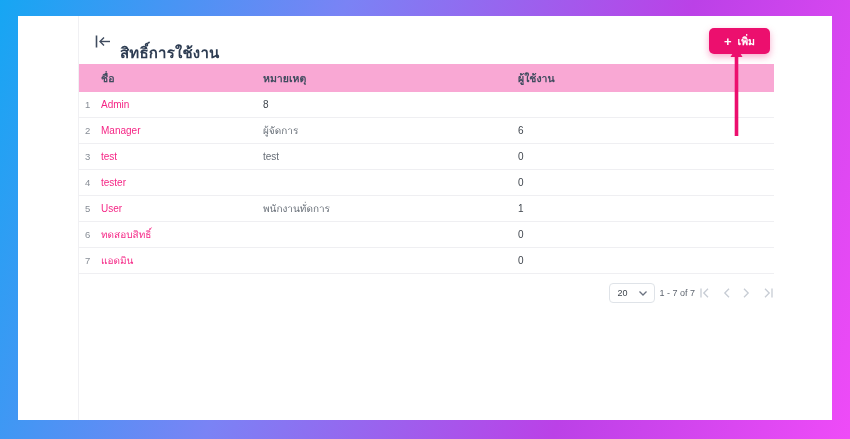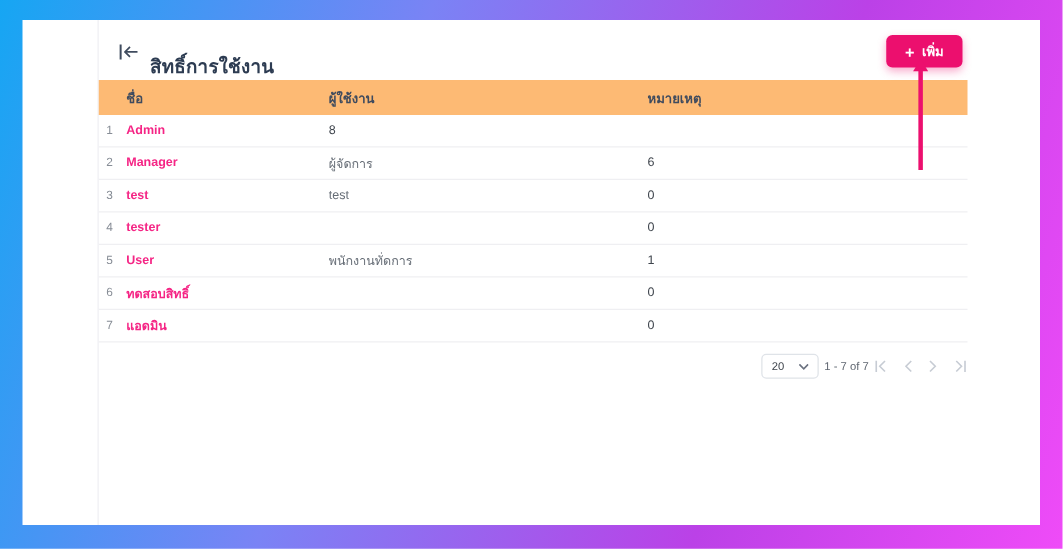--- a/index.html
+++ b/index.html
@@ -64,32 +64,32 @@
 
   
   .table { margin: 8px 58px 0 0; }
   .trow {
     display: grid;
     grid-template-columns: 16px 162px 255px 1fr;
     align-items: center;
     padding-left: 6px;
   }
   .thead {
-    background: #fdba74;
+    background: #f9a8d4;
     height: 28px;
     font-size: 10.5px; font-weight: 700; color: #3f4b5e;
   }
   .tbody-row {
     height: 26px;
     border-bottom: 1px solid #efeff2;
     font-size: 10px;
   }
   .cell-index { color: #878d96; font-size: 9.5px; }
   .cell-name a {
-    color: #f52585; font-weight: 700; font-size: 10px;
+    color: #f52585; font-weight: 400; font-size: 10px;
     text-decoration: none; cursor: pointer;
   }
   .cell-note { color: #666d76; }
   .cell-users { color: #3f454d; }
 
   
   .pagination {
     display: flex; align-items: center; justify-content: flex-end;
     margin: 9px 58px 0 0;
     gap: 0;
@@ -148,22 +148,22 @@
       <svg width="13" height="89" viewBox="0 0 13 89">
         <polygon points="6.5,0 0.5,10 12.5,10" fill="#ec0f6e"></polygon>
         <rect x="4.7" y="8" width="3.6" height="81" fill="#ec0f6e"></rect>
       </svg>
     </div>
 
     <div class="table">
       <div class="trow thead">
         <div></div>
         <div>ชื่อ</div>
+        <div>หมายเหตุ</div>
         <div>ผู้ใช้งาน</div>
-        <div>หมายเหตุ</div>
       </div>
       <div>
       <div class="trow tbody-row">
         <div class="cell-index">1</div>
         <div class="cell-name">
           <a>Admin</a>
         </div>
         <div class="cell-users">8</div>
       </div>
 

